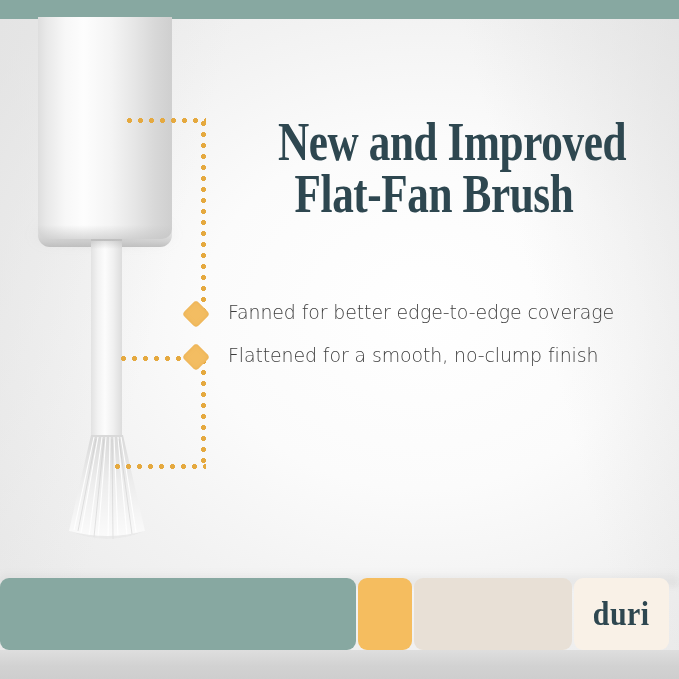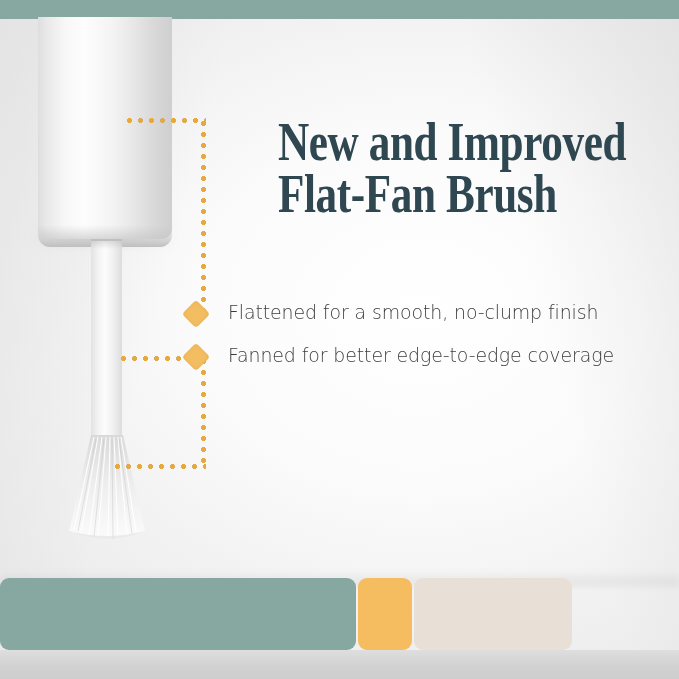--- a/index.html
+++ b/index.html
@@ -13,20 +13,21 @@
     background: #ffffff;
     overflow: hidden;
   }
 
   #canvas {
     position: relative;
     width: 679px;
     height: 679px;
     overflow: hidden;
     background: #22c55e;
+    text-align: center;
   }
 
   
   .bg-base {
     position: absolute;
     left: 0; top: 0;
     width: 679px; height: 679px;
     background:
       radial-gradient(ellipse 520px 420px at 62% 46%, #ffffff 0%, #fbfbfb 42%, #f2f2f2 72%, #ebebeb 100%);
   }
@@ -266,29 +267,32 @@
   <div class="dot-line dot-h" style="left:112px; top:464px; width:94px;"></div>
 
   <div class="headline">
     <span class="l1">New and Improved</span>
     <span class="l2">Flat-Fan Brush</span>
   </div>
 
   <div class="bullets">
     <div class="bullet-row">
       <span class="diamond"></span>
-      <span class="bullet-label">Flattened for a smooth, no-clump finish</span>
+      <span class="bullet-label">Fanned for better edge-to-edge coverage</span>
     </div>
     <div class="bullet-row">
       <span class="diamond"></span>
-      <span class="bullet-label">Fanned for better edge-to-edge coverage</span>
+      <span class="bullet-label">Flattened for a smooth, no-clump finish</span>
     </div>
   </div>
 
   <div class="footer-shadow"></div>
   <div class="footer">
     <div class="fp fp-teal"></div>
     <div class="fp fp-orange"></div>
     <div class="fp fp-beige"></div>
+    <div class="fp fp-cream">
+      <span class="logo">duri</span>
+    </div>
   </div>
   <div class="footer-base"></div>
 
 </div>
 
 </body></html>

